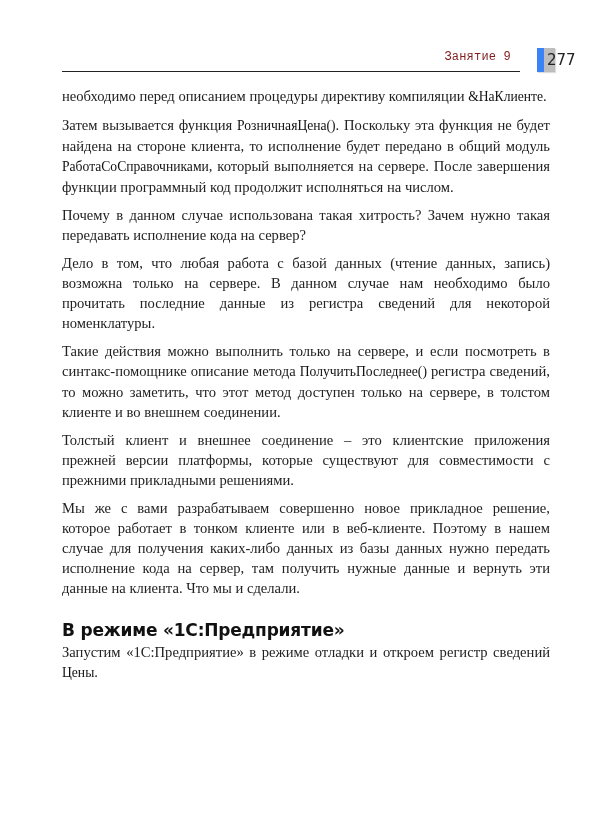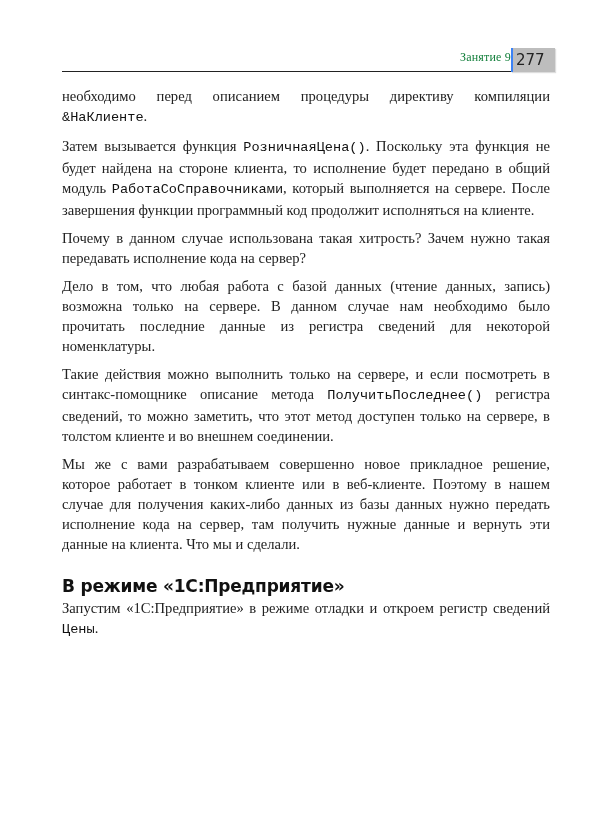--- a/index.html
+++ b/index.html
@@ -1,45 +1,46 @@
 <!DOCTYPE html>
 <html><head>
 <meta charset="utf-8">
 <style>
   html, body { margin:0; padding:0; background:#ffffff; }
   body { width:600px; height:828px; position:relative; overflow:hidden; }
   .header { position:absolute; left:62px; top:46px; width:493px; height:26px; }
-  .header-title { position:absolute; right:44px; top:4px; font-family:Liberation Serif, serif; font-size:12px; color:#15803d; letter-spacing:0.2px; }
+  .header-title { position:absolute; right:44px; top:4px; font-family:Liberation Mono, monospace; font-size:12px; color:#7f1d1d; letter-spacing:0.2px; }
   .header-rule { position:absolute; left:0; right:35px; top:25px; height:1px; background:#222; }
-  .page-num { position:absolute; right:0; top:2px; width:44px; height:24px; background:#bdbdbd; border-left:2px solid #3b82f6; font-family:"DejaVu Sans", sans-serif; font-size:15px; color:#222; line-height:24px; padding-left:3px; box-sizing:border-box; box-shadow:1px 1px 1px #ddd; }
+  .page-num { position:absolute; right:0; top:2px; width:18px; height:24px; background:#bdbdbd; border-left:7px solid #3b82f6; font-family:"DejaVu Sans", sans-serif; font-size:15px; color:#222; line-height:24px; padding-left:3px; box-sizing:border-box; box-shadow:1px 1px 1px #ddd; }
   .content { position:absolute; left:62px; top:86px; width:488px; font-family:"Liberation Serif", serif; font-size:14.6px; line-height:20px; color:#222; }
   p { margin:0 0 8px 0; text-align:justify; }
-  .code { font-family:Liberation Mono, monospace; font-size:13.6px; color:#111;margin-top:46px; }
+  .code { font-family:Liberation Serif, serif; font-size:13.6px; color:#111;margin-top:46px; }
   h2 { font-family:"DejaVu Sans", sans-serif; font-weight:bold; font-size:17px; margin:22px 0 2px 0; color:#111; letter-spacing:-0.2px; }
 </style>
 </head>
 <body>
 
 <div class="header">
   <span class="header-title">Занятие 9</span>
   <div class="header-rule"></div>
   <div class="page-num">277</div>
 </div>
 
 <div class="content">
   <p><span>необходимо перед описанием процедуры директиву компиляции </span><span class="code">&amp;НаКлиенте</span><span>.</span></p>
 
-  <p><span>Затем вызывается функция </span><span class="code">РозничнаяЦена()</span><span>. Поскольку эта функция не будет найдена на стороне клиента, то исполнение будет передано в общий модуль </span><span class="code">РаботаСоСправочниками</span><span>, который выполняется на сервере. После завершения функции программный код продолжит исполняться на клиенте.</span></p>
+  <p><span>Затем вызывается функция </span><span class="code">РозничнаяЦена()</span><span>. Поскольку эта функция не будет найдена на стороне клиента, то исполнение будет передано в общий модуль </span><span class="code">РаботаСоСправочниками</span><span>, который выполняется на сервере. После завершения функции программный код продолжит исполняться на числом.</span></p>
 
   <p>Почему в данном случае использована такая хитрость? Зачем нужно такая передавать исполнение кода на сервер?</p>
 
   <p>Дело в том, что любая работа с базой данных (чтение данных, запись) возможна только на сервере. В данном случае нам необходимо было прочитать последние данные из регистра сведений для некоторой номенклатуры.</p>
 
   <p><span>Такие действия можно выполнить только на сервере, и если посмотреть в синтакс-помощнике описание метода </span><span class="code">ПолучитьПоследнее()</span><span> регистра сведений, то можно заметить, что этот метод доступен только на сервере, в толстом клиенте и во внешнем соединении.</span></p>
 
+  <p>Толстый клиент и внешнее соединение – это клиентские приложения прежней версии платформы, которые существуют для совместимости с прежними прикладными решениями.</p>
 
   <p>Мы же с вами разрабатываем совершенно новое прикладное решение, которое работает в тонком клиенте или в веб-клиенте. Поэтому в нашем случае для получения каких-либо данных из базы данных нужно передать исполнение кода на сервер, там получить нужные данные и вернуть эти данные на клиента. Что мы и сделали.</p>
 
   <h2>В режиме «1С:Предприятие»</h2>
 
 
   <p><span>Запустим «1С:Предприятие» в режиме отладки и откроем регистр сведений </span><span class="code">Цены</span><span>.</span></p>
 
 </div>
 

